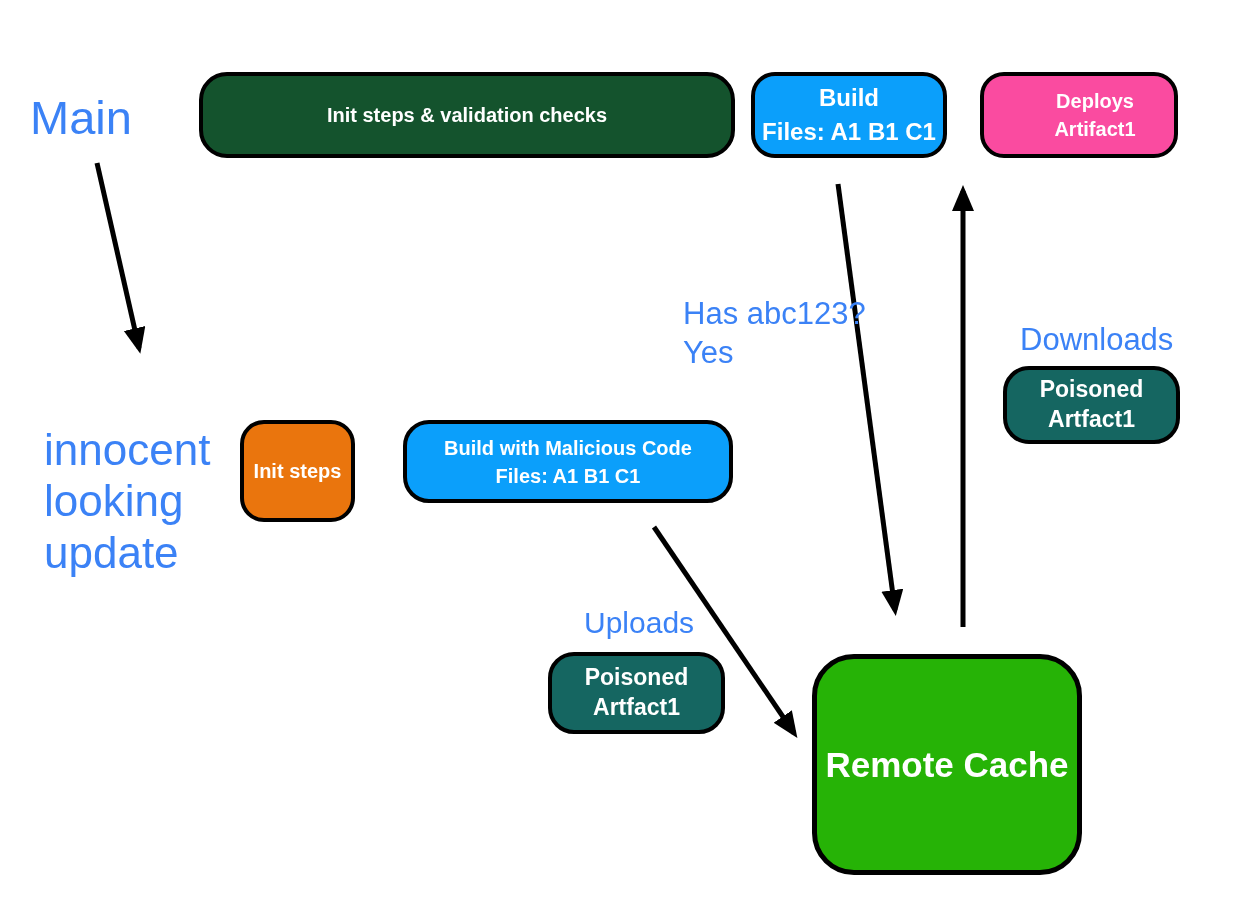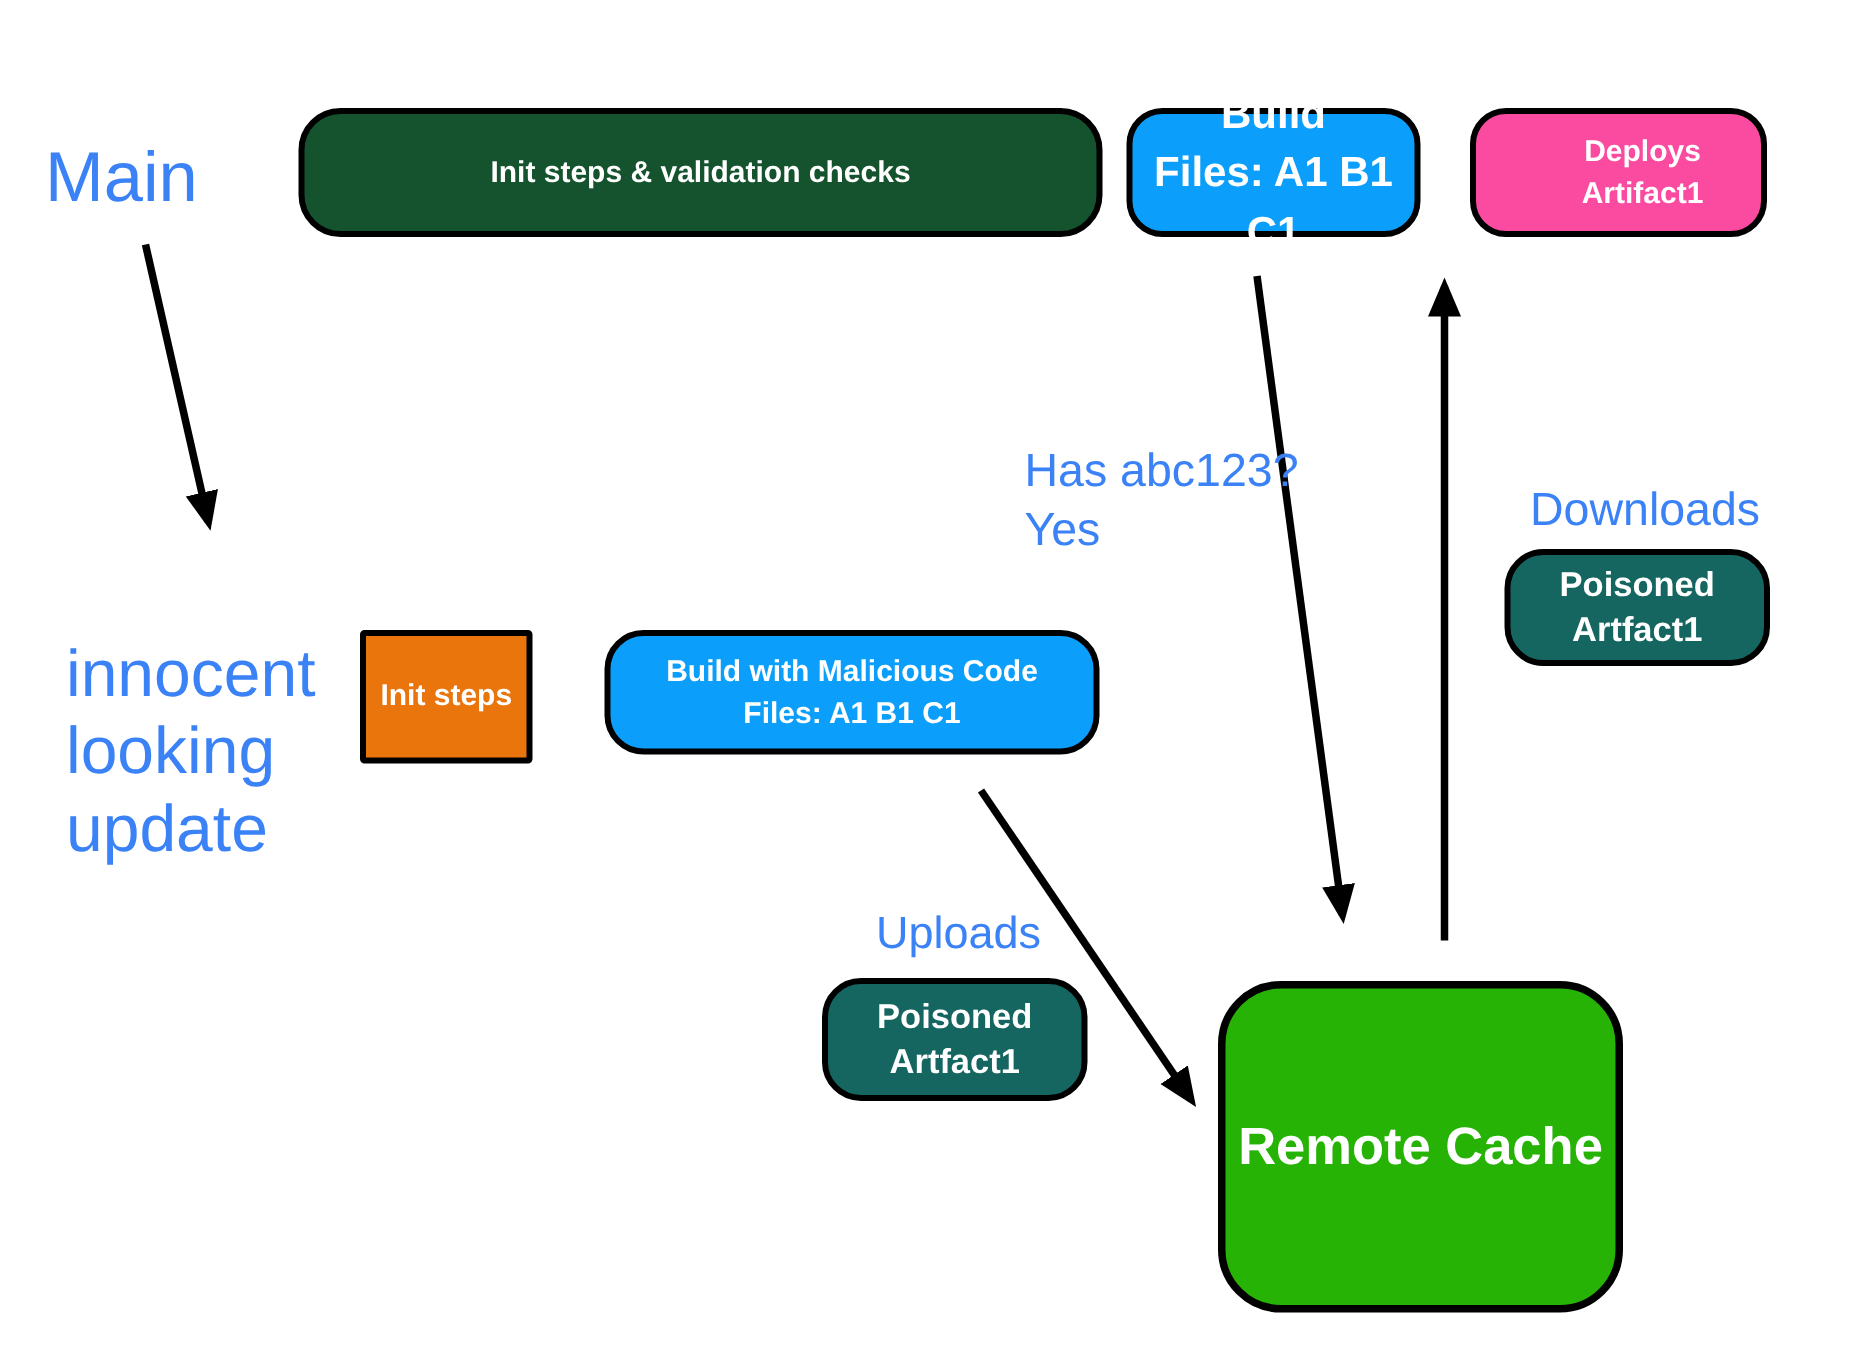--- a/index.html
+++ b/index.html
@@ -30,23 +30,23 @@
     text-align: center;
   }
   .box span { display: block; }
   .label {
     position: absolute;
     color: #3b82f6;
     font-weight: 400;
   }
   
   #box-init-validation { left: 199px; top: 72px;  width: 536px; height: 86px; border-radius: 28px; font-size: 20px; }
-  #box-build           { left: 751px; top: 72px;  width: 196px; height: 86px; border-radius: 24px; font-size: 28px; line-height: 1.4; }
+  #box-build           { left: 751px; top: 72px;  width: 196px; height: 86px; border-radius: 24px; font-size: 24px; line-height: 1.4; }
   #box-deploys         { left: 980px; top: 72px;  width: 198px; height: 86px; border-radius: 24px; font-size: 20px; line-height: 1.4; }
-  #box-init-steps      { left: 240px; top: 420px; width: 115px; height: 89px; border-radius: 3px; font-size: 20px; }
+  #box-init-steps      { left: 240px; top: 420px; width: 115px; height: 102px; border-radius: 24px; font-size: 20px; }
   #box-malicious-build { left: 363px; top: 420px; width: 330px; height: 83px; border-radius: 26px; font-size: 20px; line-height: 1.4; margin-left: 40px; }
   #box-poisoned-upload   { left: 548px;  top: 652px; width: 177px; height: 82px; border-radius: 26px; font-size: 23px; line-height: 1.3; }
   #box-poisoned-download { left: 1003px; top: 366px; width: 177px; height: 78px; border-radius: 26px; font-size: 23px; line-height: 1.3; }
   #box-remote-cache    { left: 812px; top: 654px; width: 270px; height: 221px; border-radius: 42px; font-size: 35px; border-width: 5px; text-align: right; }
   
   #label-main      { left: 30px;   top: 90px;  font-size: 47px; }
   #label-innocent  { left: 44px;   top: 384px; font-size: 44px; line-height: 1.17; width: 215px; margin-top: 40px; }
   #label-has-abc   { left: 683px;  top: 295px; font-size: 31px; line-height: 1.25; }
   #label-has-abc span { display: block; }
   #label-downloads { left: 1020px; top: 322px; font-size: 31px; }

